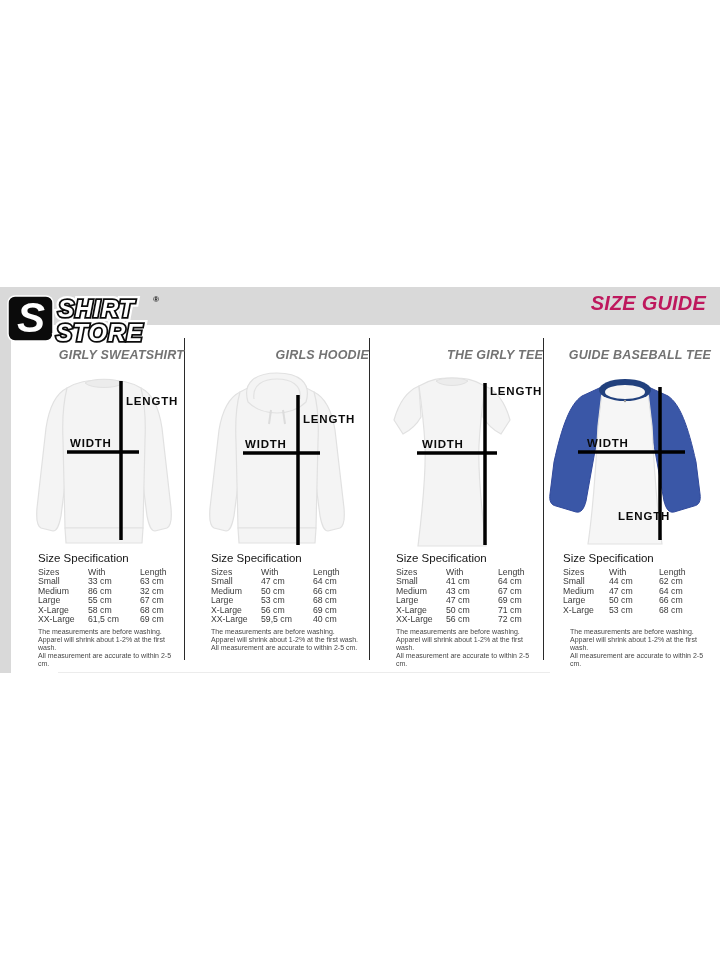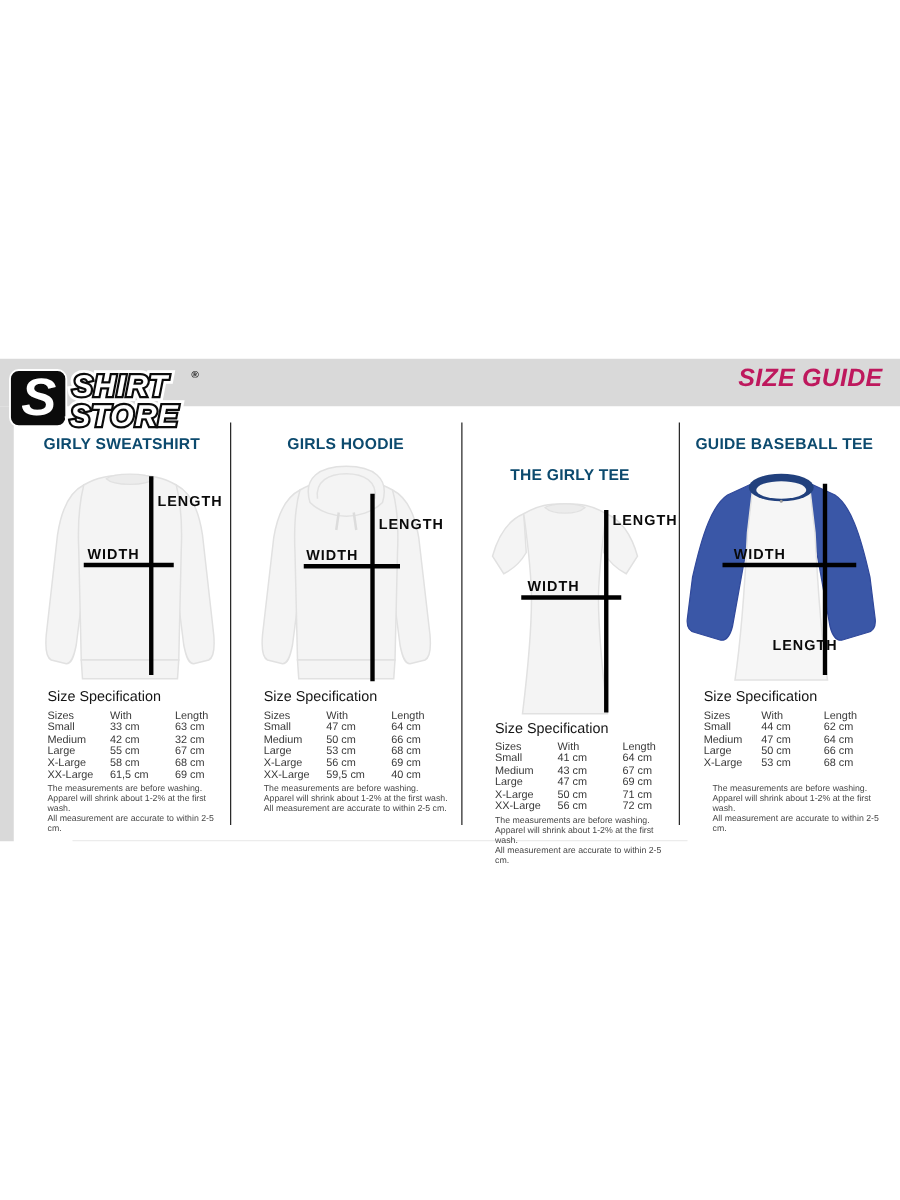--- a/index.html
+++ b/index.html
@@ -14,26 +14,26 @@
   .logo{position:absolute;left:6px;top:289px;}
   .logo text{font-family:"Liberation Sans",sans-serif;font-weight:bold;font-style:italic;}
   .logo-word{font-size:24px;letter-spacing:1px;paint-order:stroke;}
   .logo-word.halo{stroke:#ffffff;stroke-width:8px;fill:#ffffff;}
   .logo-word.main{stroke:#0b0b0b;stroke-width:3.6px;fill:#ffffff;}
   .logo-reg{font-size:8px;fill:#0b0b0b;stroke:none;}
   
   .col{position:absolute;top:340px;height:332px;}
   .col-1{left:11px;width:173px;}
   .col-2{left:184px;width:185px;}
-  .col-3{left:369px;width:174px;margin-top:25px;}
+  .col-3{left:369px;width:174px;}
   .col-4{left:544px;width:167px;}
   .divider{position:absolute;top:338px;width:1px;height:322px;background:#2a2a2a;}
   .div-1{left:184px;} .div-2{left:369px;} .div-3{left:543px;}
-  .product-title{position:absolute;top:8px;left:0;right:0;text-align:center;
-                 font-size:12.5px;font-weight:bold;color:#0c4a6e;letter-spacing:0.2px;}
+  .product-title{position:absolute;top:8px;left:0;right:0;text-align:right;
+                 font-size:12.5px;font-weight:bold;font-style:italic;color:#737373;letter-spacing:0.2px;}
   .garment{position:absolute;top:30px;left:0;}
   
   .cloth{fill:#f4f4f4;stroke:#e1e1e1;stroke-width:1.2;}
   .cloth-dk{fill:#ececec;stroke:#e1e1e1;stroke-width:1;}
   .mline{stroke:#000000;stroke-width:3.5;}
   .mlabel{font-size:11.5px;font-weight:bold;letter-spacing:0.8px;fill:#0a0a0a;
           font-family:"Liberation Sans",sans-serif;}
   
   .spec{position:absolute;top:212px;left:27px;right:4px;}
   .col-4 .spec{left:19px;}
@@ -87,21 +87,21 @@
     <div class="spec">
       <p class="spec-heading">Size Specification</p>
       <div class="spec-table">
         <span>Sizes</span>
         <span>With</span>
         <span>Length</span>
         <span>Small</span>
         <span>33 cm</span>
         <span>63 cm</span>
         <span>Medium</span>
-        <span>42 cm</span>
+        <span>86 cm</span>
         <span>32 cm</span>
         <span>Large</span>
         <span>55 cm</span>
         <span>67 cm</span>
         <span>X-Large</span>
         <span>58 cm</span>
         <span>68 cm</span>
         <span>XX-Large</span>
         <span>61,5 cm</span>
         <span>69 cm</span>

